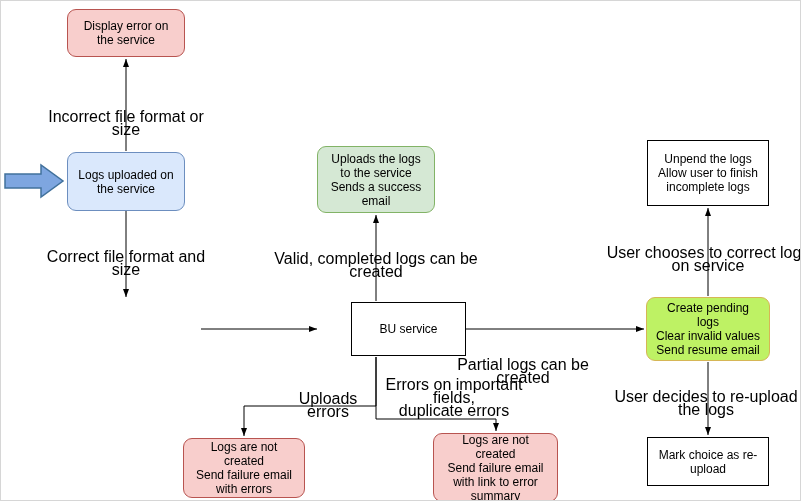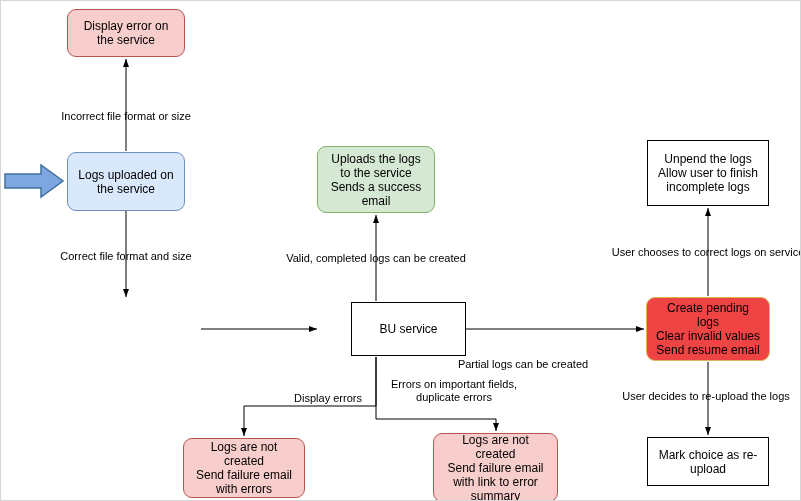--- a/index.html
+++ b/index.html
@@ -32,24 +32,24 @@
     color: #000000;
     padding: 8px;
     white-space: pre-line;
     background: #ffffff;
     border: 1px solid #000000;
   }
   .node.rounded { border-radius: 9px; }
   .node.pink   { background: #f8cecc; border-color: #b85450; }
   .node.blue   { background: #dae8fc; border-color: #6c8ebf; }
   .node.green  { background: #d5e8d4; border-color: #82b366; }
-  .node.yellow { background: #ef4444; border-color: #d6b656; }
+  .node.yellow { background: #bef264; border-color: #d6b656; }
   .edge-label {
     position: absolute;
-    font-size: 11px;
+    font-size: 16px;
     line-height: 13px;
     color: #000000;
     text-align: center;
     white-space: pre-line;
   }
   .edge-label.onln { background: #ffffff; }
   .pointer {
     position: absolute;
     left: 3px; top: 160px;
   }
@@ -110,18 +110,18 @@
   <div class="edge-label" style="left:45px; top:249px; width:160px;">Correct file format and size</div>
 
   <div class="edge-label" style="left:272px; top:251px; width:206px;">Valid, completed logs can be created</div>
 
   <div class="edge-label onln" style="left:452px; top:317px; width:140px;margin-top:40px;">Partial logs can be created</div>
 
   <div class="edge-label" style="left:600px; top:245px; width:214px;">User chooses to correct logs on service</div>
 
   <div class="edge-label" style="left:602px; top:389px; width:206px;">User decides to re-upload the logs</div>
 
-  <div class="edge-label" style="left:279px; top:391px; width:96px;">Display errors</div>
+  <div class="edge-label" style="left:279px; top:391px; width:96px;">Uploads errors</div>
 
   <div class="edge-label" style="left:373px; top:377px; width:160px;">Errors on important fields,
 duplicate errors</div>
 
 </div>
 
 </body></html>

